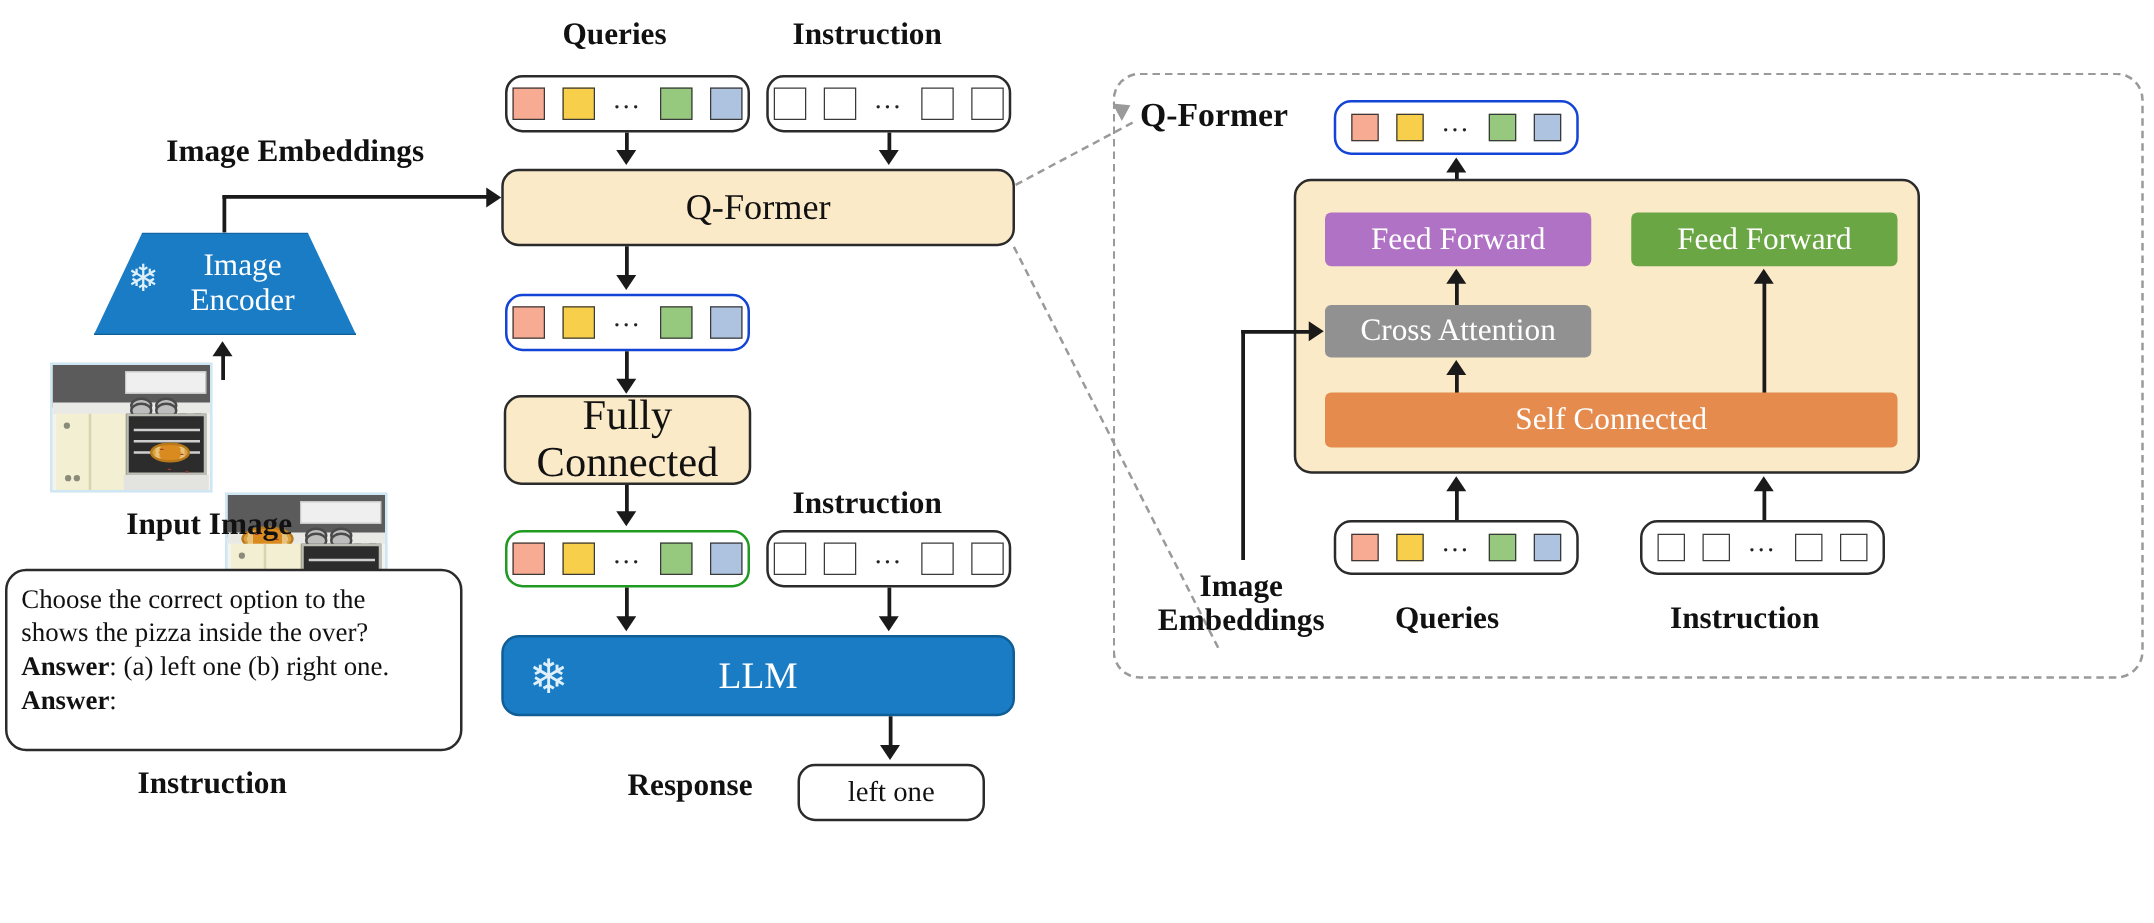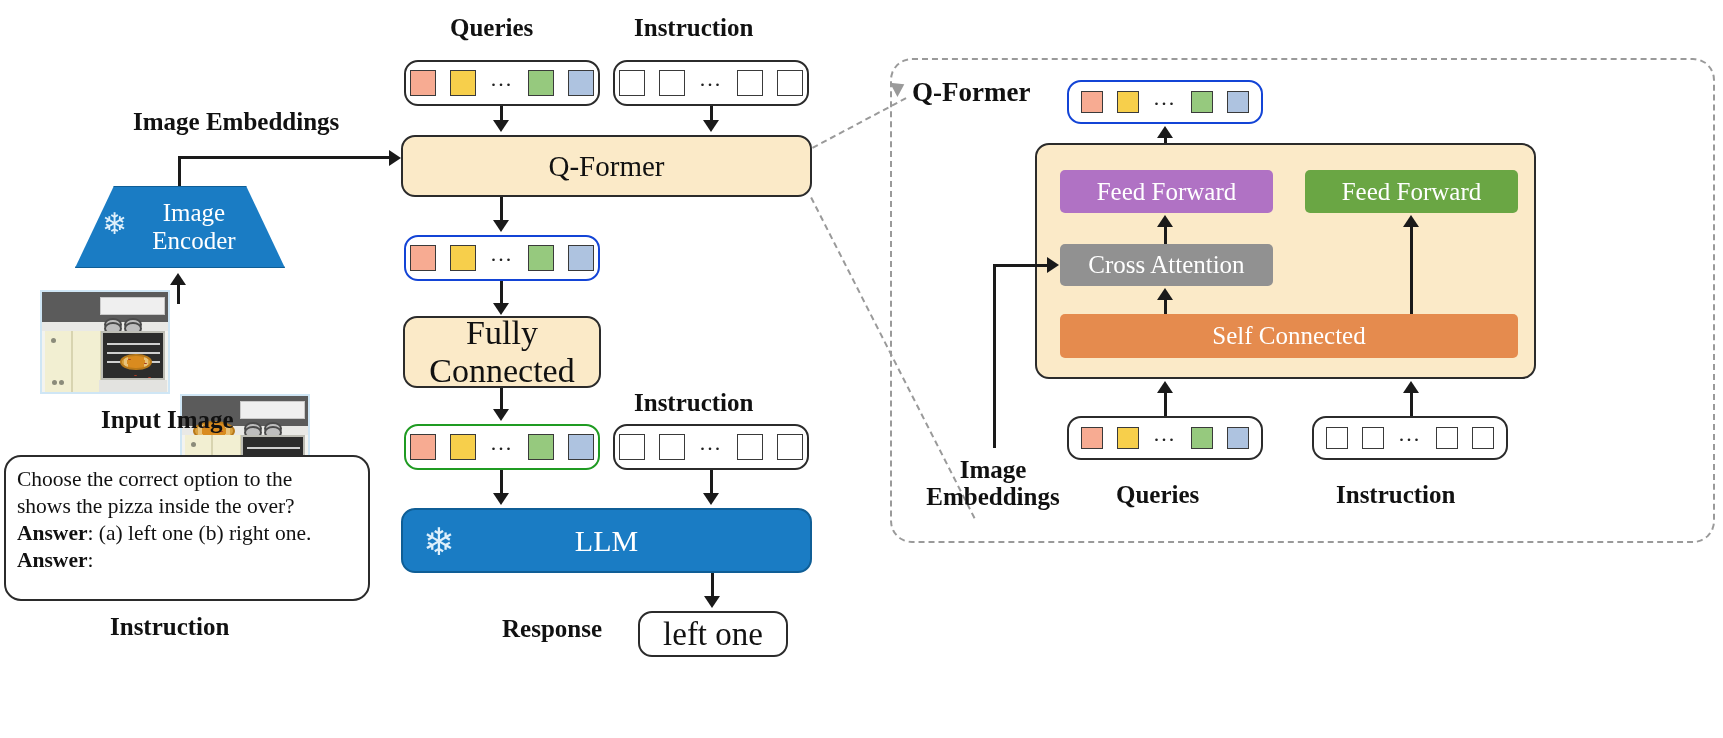--- a/index.html
+++ b/index.html
@@ -260,21 +260,21 @@
 <div class="box llm abs" style="left:401px;top:508px;width:411px;height:65px;font-size:30px;">
   <span class="snow big abs" style="left:20px;top:13px;">❄</span>
   <span>LLM</span>
 </div>
 
 <div class="ln vln abs" style="left:711px;top:573px;height:26px;"></div>
 <div class="ah-d abs" style="left:704px;top:596px;"></div>
 
 <div class="abs lbl-bold" style="left:502px;top:615px;">Response</div>
 
-<div class="box abs" style="left:638px;top:611px;width:150px;height:46px;background:#fff;font-size:33px;">
+<div class="box abs" style="left:638px;top:611px;width:150px;height:46px;background:#fff;font-size:23px;">
   <span>left one</span>
 </div>
 
 <div class="connector" style="left:812px;top:147px;width:106px;transform:rotate(-28deg);"></div>
 <div class="ah-r abs" style="left:893px;top:79px;border-left-color:#9a9a9a;transform:rotate(-28deg);"></div>
 <div class="connector" style="left:812px;top:197px;width:360px;transform:rotate(63deg);"></div>
 
 <div class="dashpanel abs" style="left:890px;top:58px;width:825px;height:485px;"></div>
 
 <div class="abs lbl-bold" style="left:912px;top:78px;font-size:27px;">Q-Former</div>

